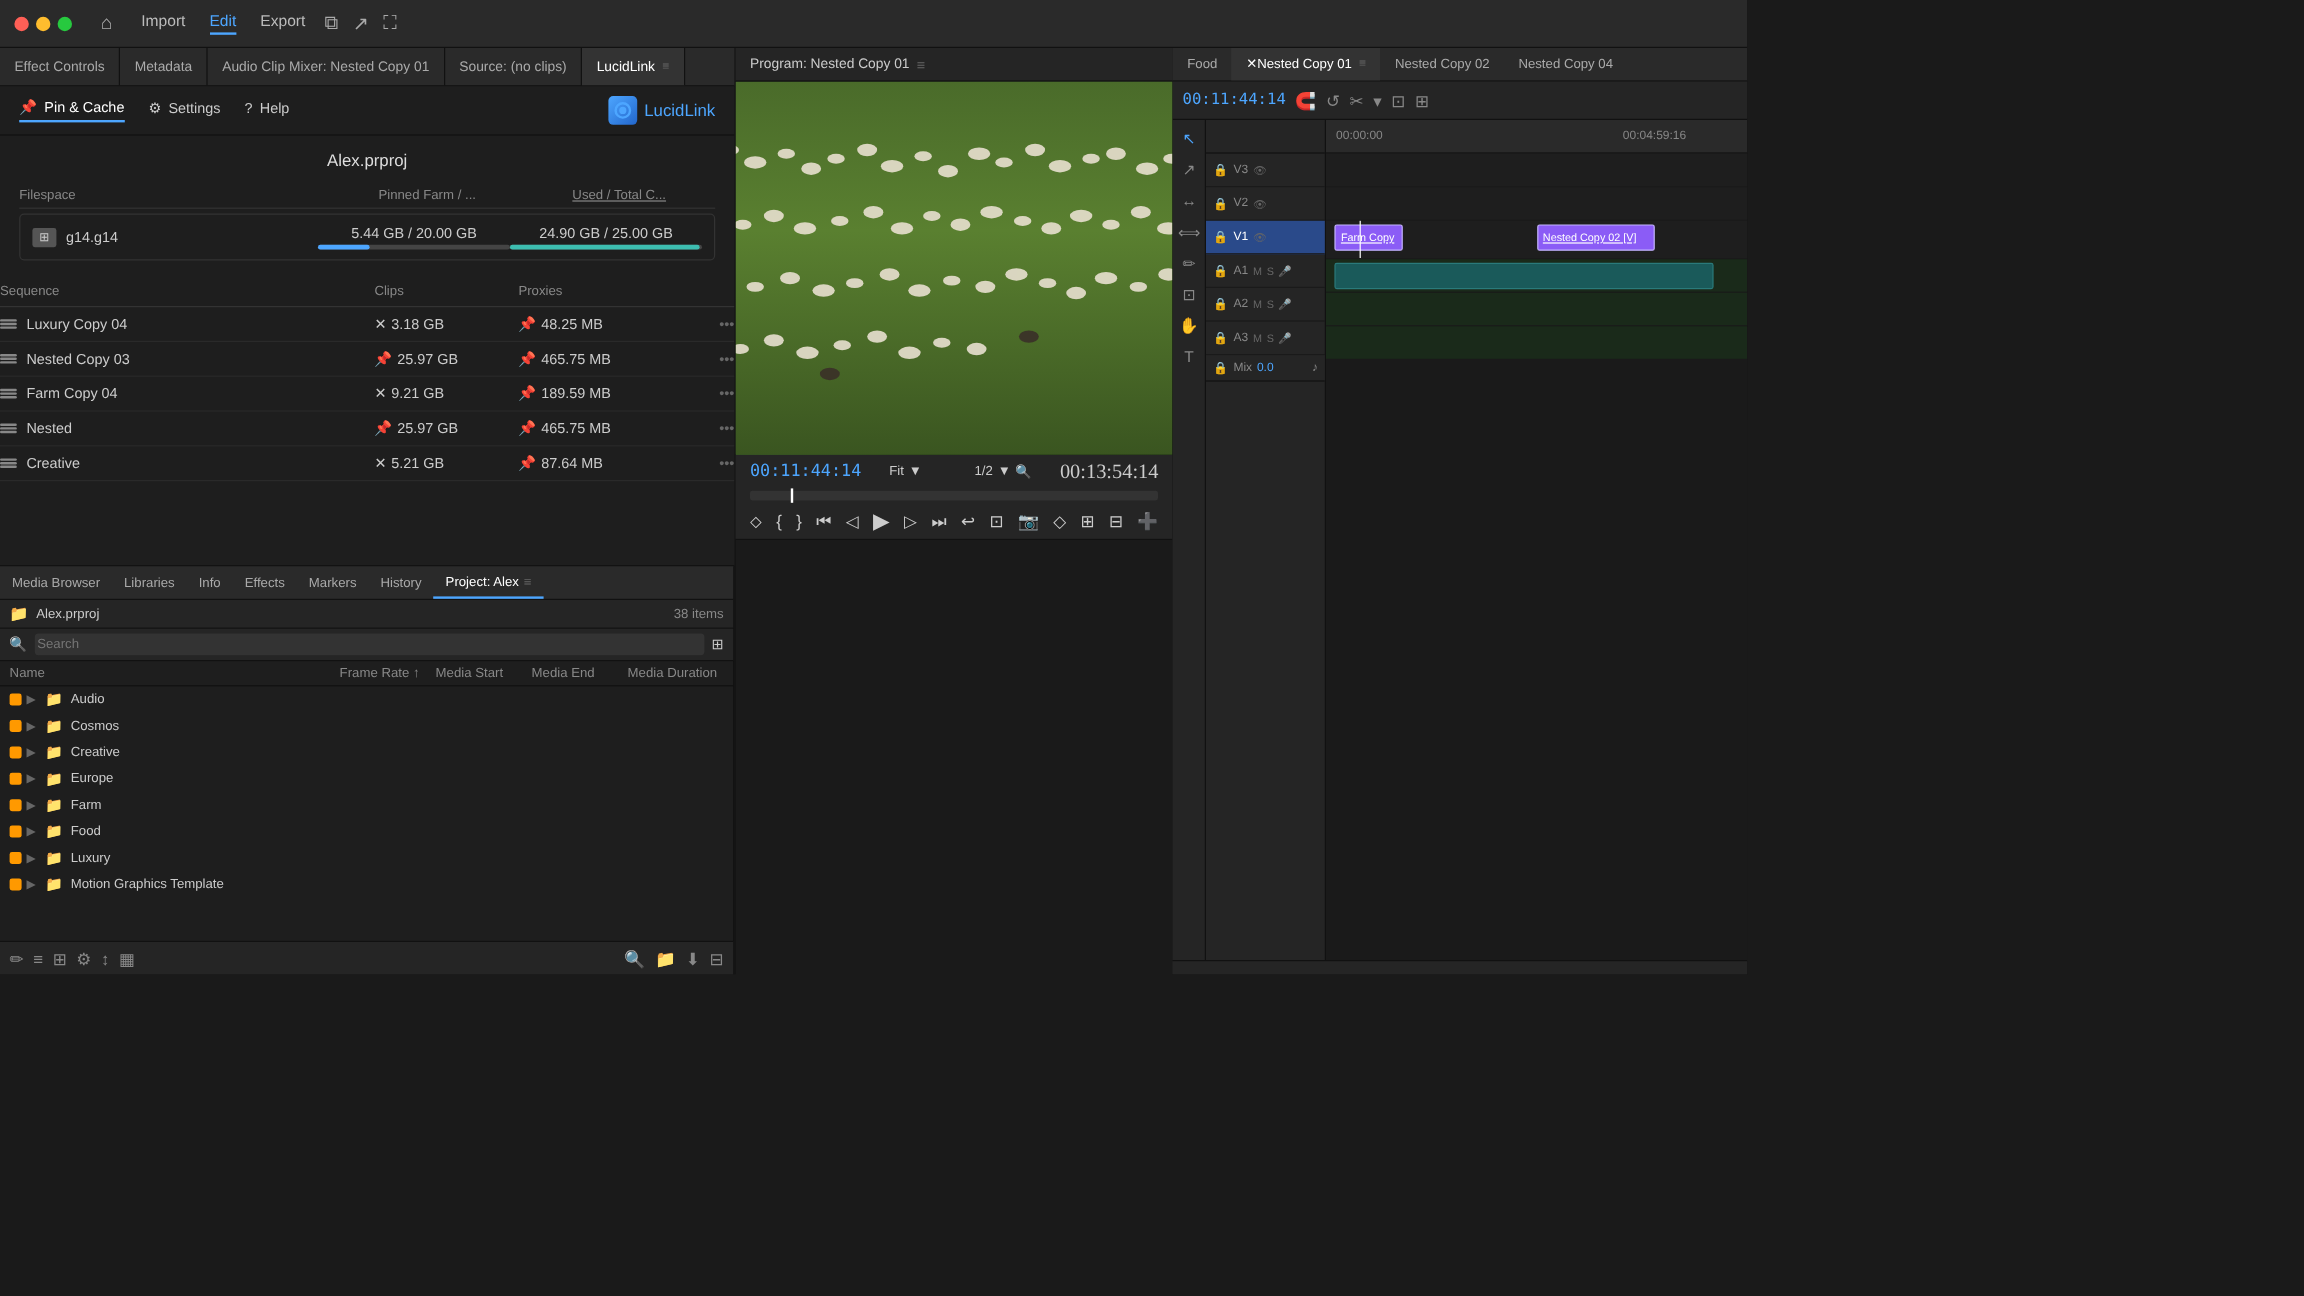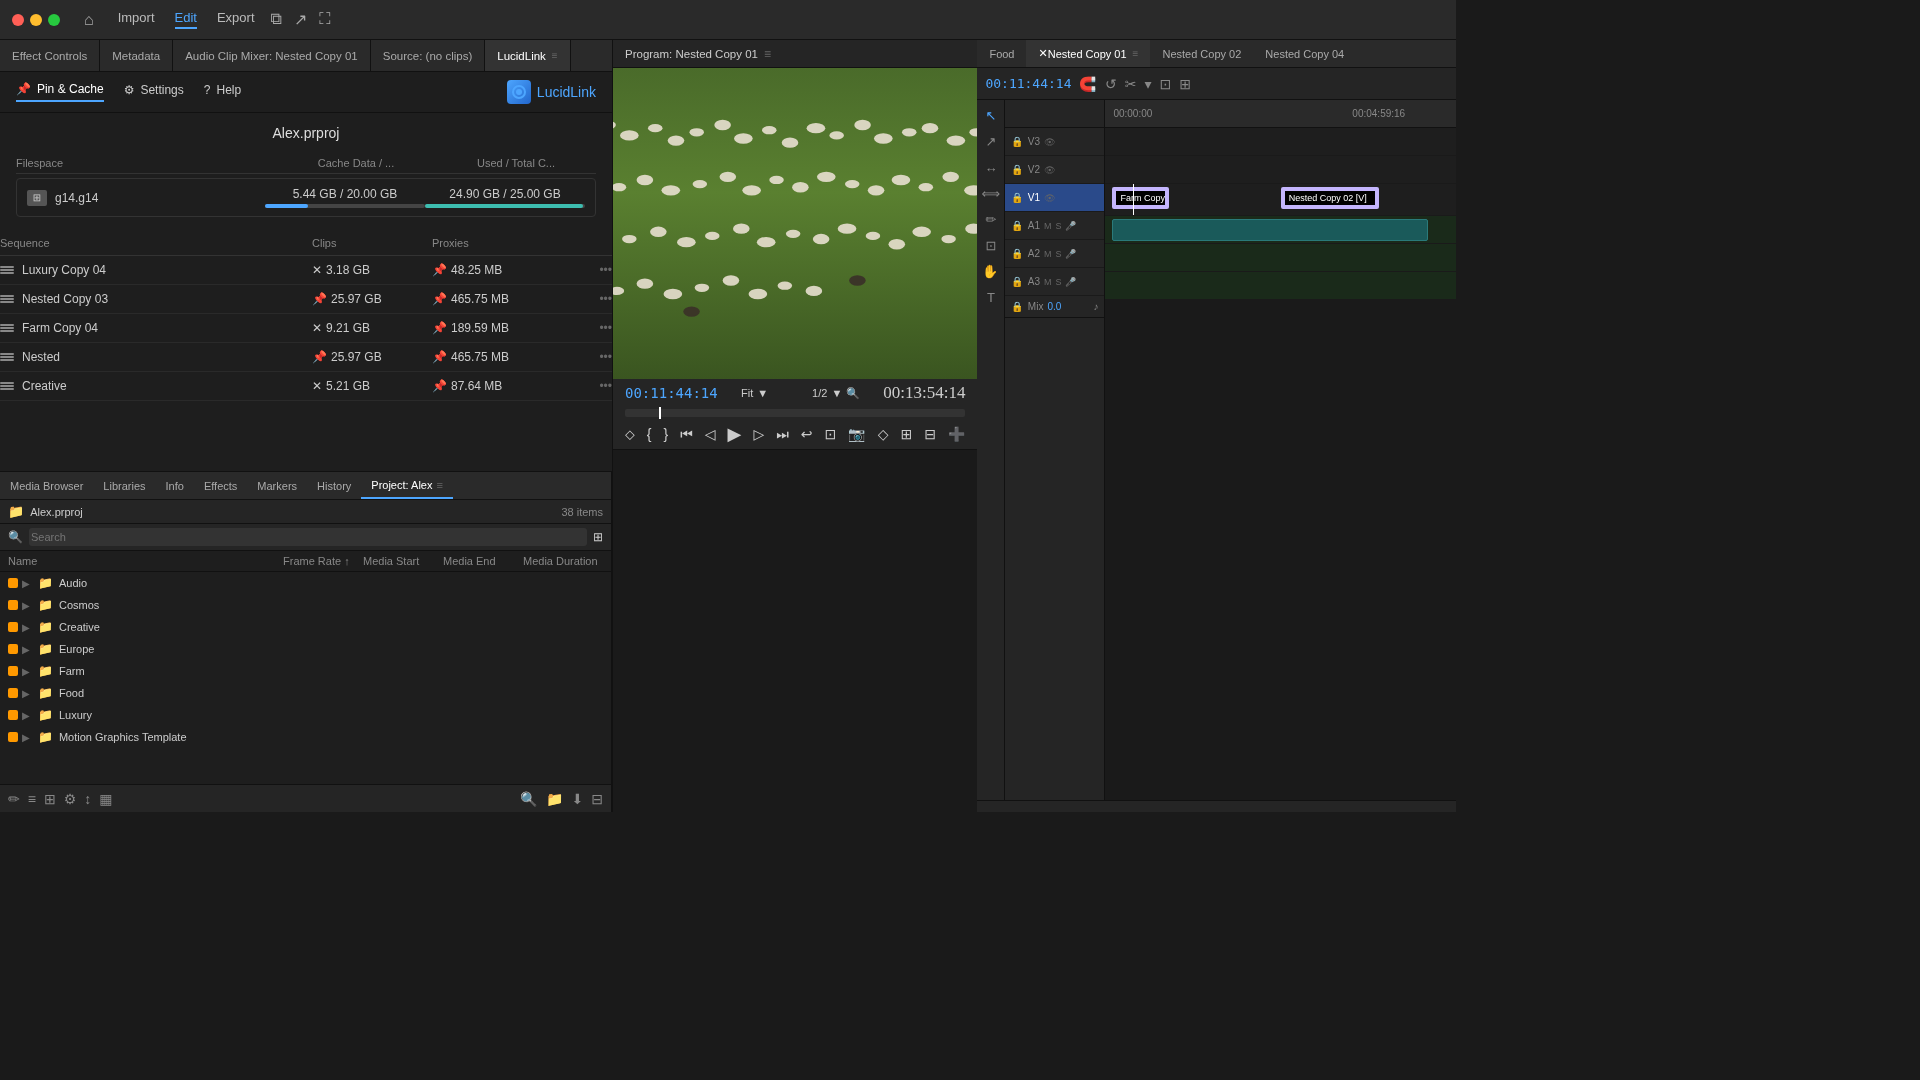--- a/index.html
+++ b/index.html
@@ -139,21 +139,21 @@
     .filespace-header {
       display: flex;
       color: #888;
       font-size: 11px;
       padding: 4px 0;
       border-bottom: 1px solid #333;
       margin-bottom: 4px;
     }
     .filespace-header .col-name { flex: 1; }
     .filespace-header .col-pinned { width: 160px; text-align: center; }
-    .filespace-header .col-used { width: 160px; text-align: center; }
+    .filespace-header .col-used { width: 160px; text-align: center; text-decoration: underline; }
     .filespace-row {
       display: flex;
       align-items: center;
       padding: 6px 0;
       border: 1px solid #333;
       border-radius: 4px;
       padding: 8px 10px;
     }
     .filespace-row .col-name { flex: 1; display: flex; align-items: center; gap: 8px; }
     .filespace-row .col-pinned { width: 160px; text-align: center; }
@@ -472,21 +472,21 @@
       top: 3px;
       border-radius: 2px;
       display: flex;
       align-items: center;
       padding: 0 4px;
       font-size: 9px;
       color: #fff;
       overflow: hidden;
       white-space: nowrap;
     }
-    .clip-green { background: #000000; border: 4px solid #c4b5fd; }
+    .clip-green { background: #8b5cf6; border: 1px solid #c4b5fd; text-decoration: underline; }
     .clip-teal { background: #1a5a5a; border: 1px solid #2a7a7a; }
     .playhead {
       position: absolute;
       top: 0;
       bottom: 0;
       width: 1px;
       background: #fff;
       left: 8%;
       z-index: 10;
     }
@@ -601,21 +601,21 @@
           </div>
           <span>LucidLink</span>
         </div>
       </div>
 
       <div class="project-title">Alex.prproj</div>
 
       <div class="filespace-table">
         <div class="filespace-header">
           <span class="col-name">Filespace</span>
-          <span class="col-pinned">Cache Data / ...</span>
+          <span class="col-pinned">Pinned Farm / ...</span>
           <span class="col-used">Used / Total C...</span>
         </div>
         <div class="filespace-row">
           <div class="col-name">
             <div class="fs-icon">⊞</div>
             <span>g14.g14</span>
           </div>
           <div class="col-pinned">
             <div>5.44 GB / 20.00 GB</div>
             <div class="progress-bar-wrap">

